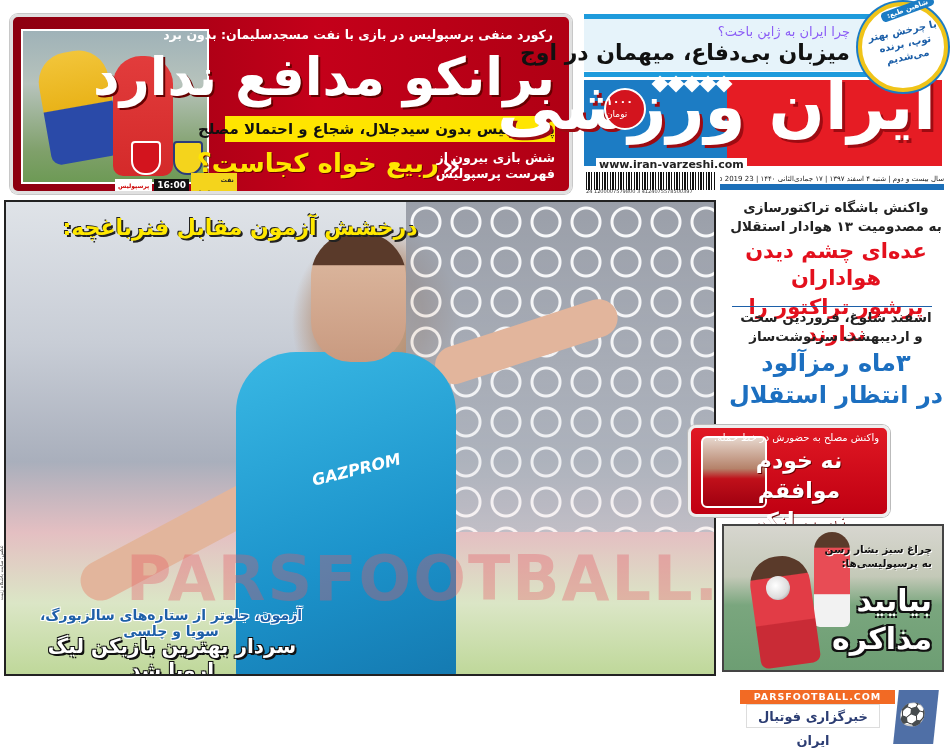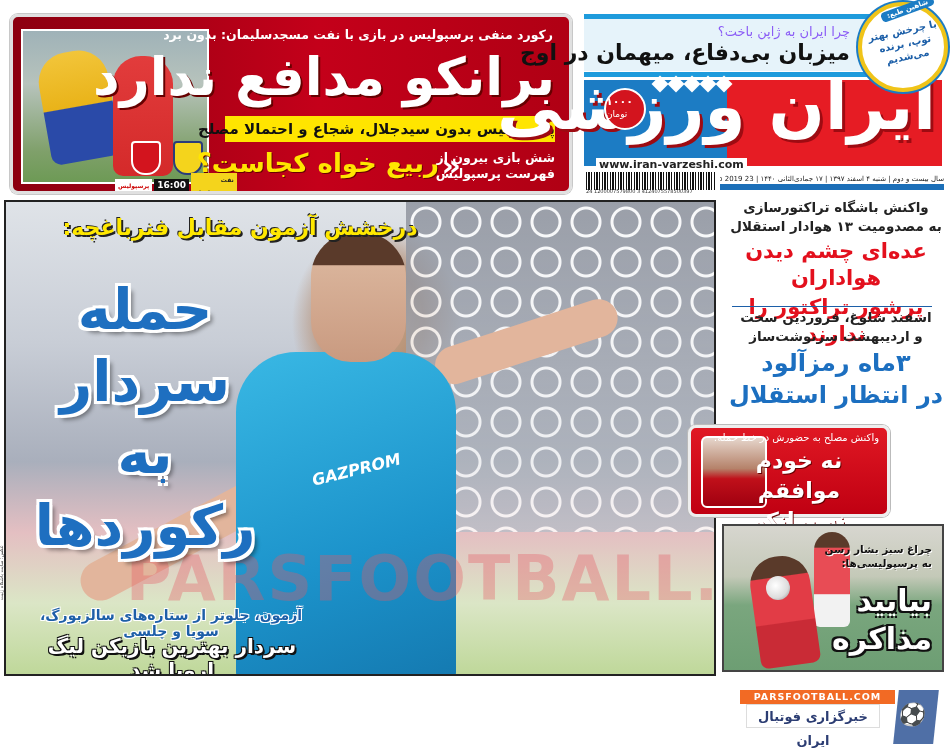--- a/index.html
+++ b/index.html
@@ -290,24 +290,20 @@
   <div class="abs player-arm-left"></div>
   <div class="abs player-arm-right"></div>
   <div class="abs player-body"></div>
   <div class="abs player-head"></div>
   <div class="abs gazprom">GAZPROM</div>
   <div class="abs watermark">PARSFOOTBALL.COM</div>
 
   <div class="abs main-kicker">
     <div>درخشش آزمون مقابل فنرباغچه:</div>
   </div>
-  <div class="abs main-headline">
-    <div>حمله سردار</div>
-    <div>به رکوردها</div>
-  </div>
   <div class="abs main-sub1">آزمون، جلوتر از ستاره‌های سالزبورگ، سویا و چلسی</div>
   <div class="abs main-sub2">سردار بهترین بازیکن لیگ اروپا شد</div>
 </div>
 <div class="abs photo-credit">عکس: سایت باشگاه زنیت</div>
 
 <div class="abs story-tractor">
   <div class="st-kicker">واکنش باشگاه تراکتورسازی</div>
   <div class="st-kicker">به مصدومیت ۱۳ هوادار استقلال</div>
   <div class="st-head-red">عده‌ای چشم دیدن هواداران</div>
   <div class="st-head-red">پرشور تراکتور را ندارند</div>

